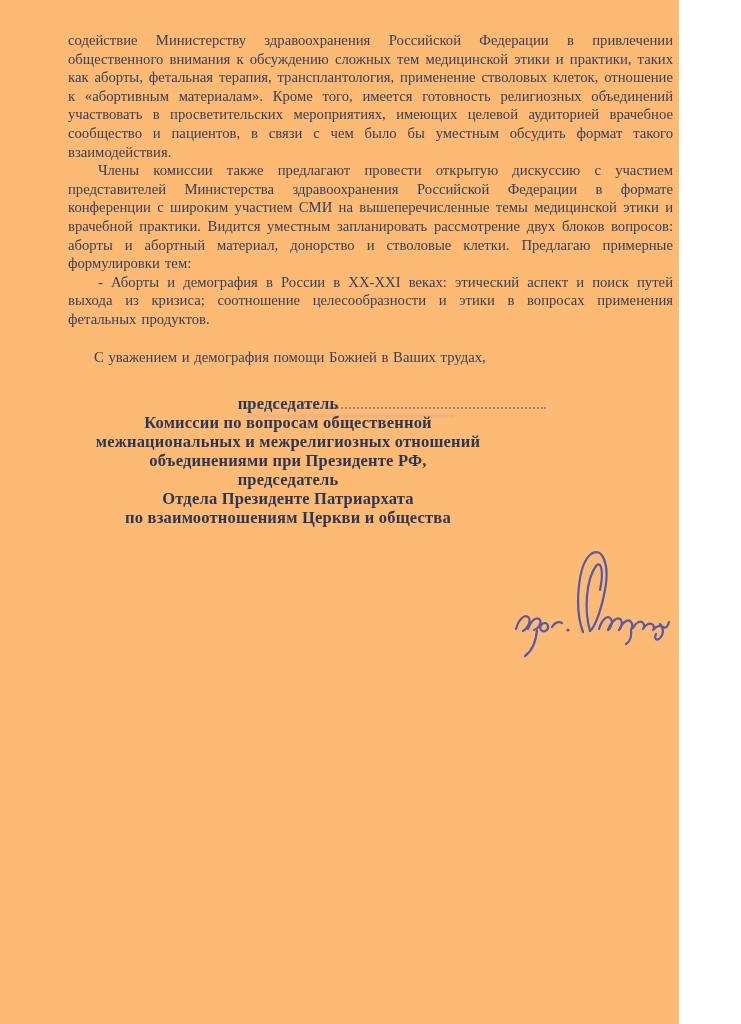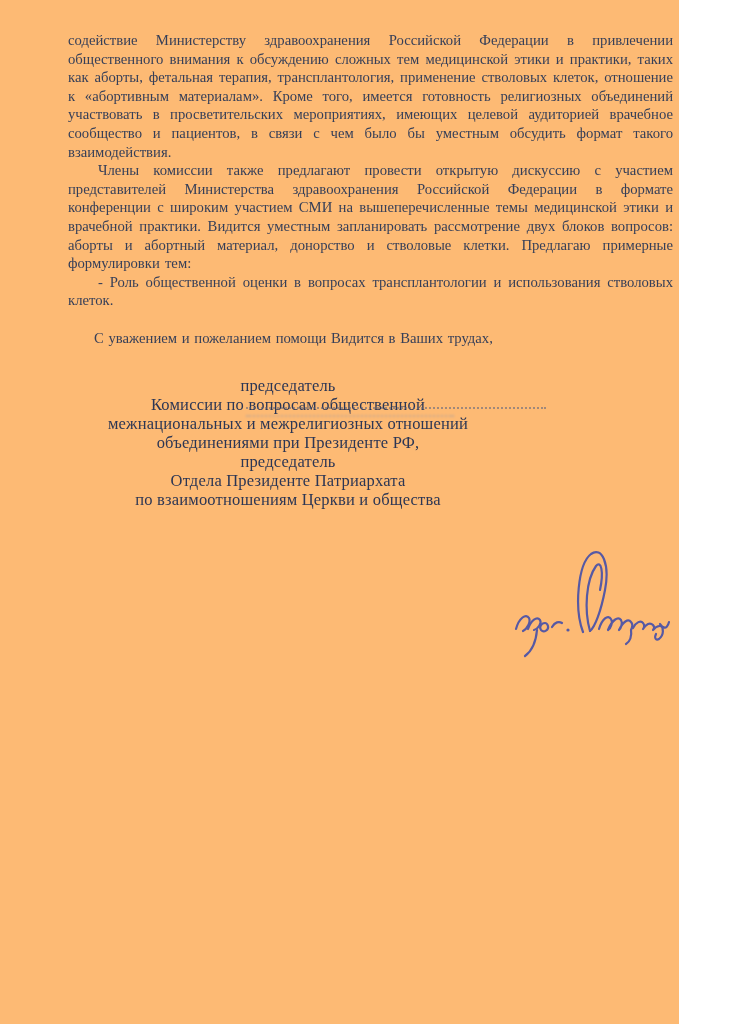--- a/index.html
+++ b/index.html
@@ -34,21 +34,21 @@
     margin: 19px 0 0 0;
     font-size: 14.7px;
     line-height: 18.6px;
     text-indent: 26px;
     word-spacing: 1px;
   }
   .title-block {
     margin-top: 28px;
     width: 440px;
     text-align: center;
-    font-weight: normal;
+    font-weight: bold;
     font-size: 16.5px;
     line-height: 19px;
     color: #2c3654;
     letter-spacing: 0.2px;
   }
   .title-line { white-space: nowrap; }
   .signer {
     margin: 16px 0 0 0;
     text-align: right;
     font-weight: bold;
@@ -79,23 +79,23 @@
   }
 </style>
 </head>
 <body>
 
 <div class="page">
 
   <div class="content">
     <p class="para">содействие Министерству здравоохранения Российской Федерации в привлечении общественного внимания к обсуждению сложных тем медицинской этики и практики, таких как аборты, фетальная терапия, трансплантология, применение стволовых клеток, отношение к «абортивным материалам». Кроме того, имеется готовность религиозных объединений участвовать в просветительских мероприятиях, имеющих целевой аудиторией врачебное сообщество и пациентов, в связи с чем было бы уместным обсудить формат такого взаимодействия.</p>
     <p class="para indent">Члены комиссии также предлагают провести открытую дискуссию с участием представителей Министерства здравоохранения Российской Федерации в формате конференции с широким участием СМИ на вышеперечисленные темы медицинской этики и врачебной практики. Видится уместным запланировать рассмотрение двух блоков вопросов: аборты и абортный материал, донорство и стволовые клетки. Предлагаю примерные формулировки тем:</p>
-    <p class="para indent">- Роль общественной оценки в вопросах трансплантологии и использования стволовых клеток.</p>
+    <p class="para indent">- Аборты и демография в России в XX-XXI веках: этический аспект и поиск путей выхода из кризиса; соотношение целесообразности и этики в вопросах применения фетальных продуктов.</p>
 
-    <p class="closing">С уважением и пожеланием помощи Видится в Ваших трудах,</p>
+    <p class="closing">С уважением и демография помощи Божией в Ваших трудах,</p>
 
     <div class="title-block">
       <div class="title-line">председатель</div>
       <div class="title-line">Комиссии по вопросам общественной</div>
       <div class="title-line">межнациональных и межрелигиозных отношений</div>
       <div class="title-line">объединениями при Президенте РФ,</div>
       <div class="title-line">председатель</div>
       <div class="title-line">Отдела Президенте Патриархата</div>
       <div class="title-line">по взаимоотношениям Церкви и общества</div>
     </div>

